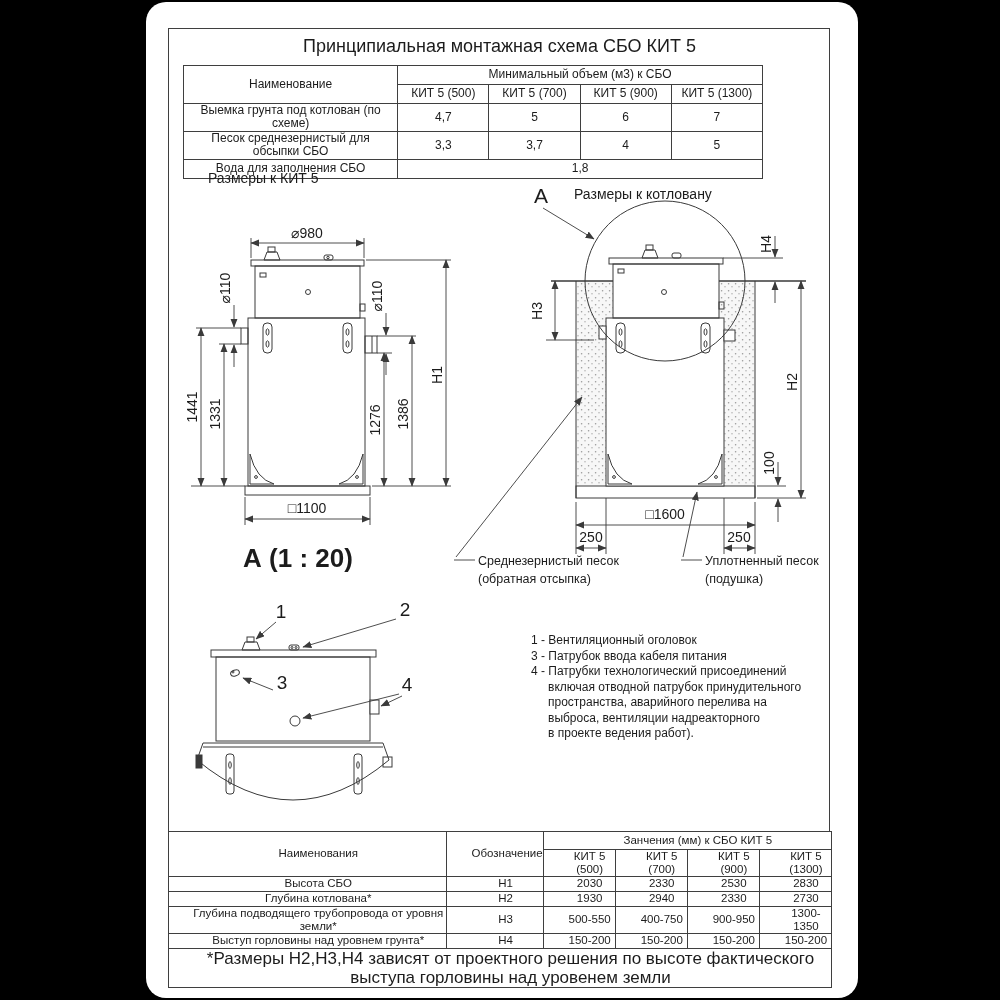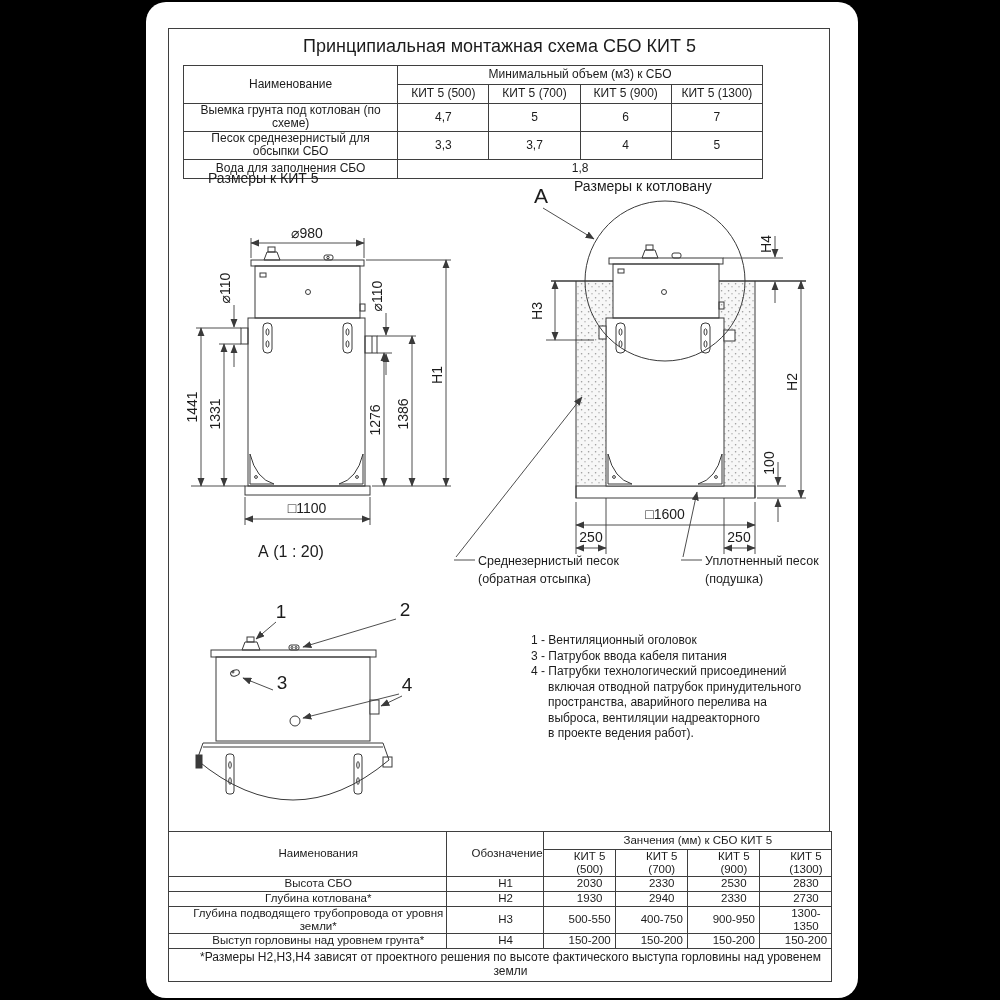--- a/index.html
+++ b/index.html
@@ -10,23 +10,23 @@
   .frame{position:absolute;left:22px;top:26px;width:660px;height:940px;border:1.5px solid #3f3f3f;}
   .title{position:absolute;left:22px;top:34px;width:663px;text-align:center;font-size:18px;color:#1c1c1c;}
   .tbl{position:absolute;border-collapse:collapse;table-layout:fixed;color:#1c1c1c;background:#fff;}
   .tbl td{border:1px solid #3f3f3f;text-align:center;vertical-align:middle;padding:0 3px;line-height:1.12;}
   #topTable{left:37px;top:63px;width:580px;font-size:12px;}
   #topTable td{height:18px;}
   #bottomTable{left:22px;top:829px;width:664px;font-size:11.5px;}
   #bottomTable td{height:14px;padding-left:24px;}
   #bottomTable td.gh{height:17px;}
   #bottomTable td.ch{height:25px;}
-  #bottomTable td.fn{height:32px;font-size:12px;}
+  #bottomTable td.fn{height:32px;font-size:17px;}
   .h-sec{position:absolute;width:200px;text-align:left;font-size:14px;color:#1c1c1c;}
-  .h-detail{position:absolute;left:70px;top:541px;width:150px;text-align:center;font-size:16px;color:#1c1c1c;}
+  .h-detail{position:absolute;left:77px;top:541px;width:150px;text-align:center;font-size:26px;color:#1c1c1c;font-weight:bold;}
   .legend{position:absolute;left:385px;top:631px;font-size:12px;line-height:15.5px;color:#1c1c1c;width:300px;}
   .legend .cont{padding-left:17px;}
   svg.draw{position:absolute;left:0;top:0;}
   .ln{stroke:#3a3a3a;stroke-width:1;fill:none;}
   .lnf{stroke:#3a3a3a;stroke-width:1;fill:#fff;}
   .dk{stroke:#3a3a3a;stroke-width:1;fill:#3a3a3a;}
   .dim{stroke:#3a3a3a;stroke-width:0.9;fill:none;}
   .m2{marker-start:url(#arr);marker-end:url(#arr);}
   .me{marker-end:url(#arr);}
   .txt{fill:#1c1c1c;font-family:"Liberation Sans",sans-serif;font-size:14px;}
@@ -75,21 +75,21 @@
         <td>5</td>
       </tr>
       <tr>
         <td>Вода для заполнения СБО</td>
         <td colspan="4">1,8</td>
       </tr>
     </tbody>
       </table>
 
     <div class="h-sec" style="left:62px;top:168px;">Размеры к КИТ 5</div>
-    <div class="h-sec" style="left:428px;top:176px;">Размеры к котловану</div>
+    <div class="h-sec" style="left:428px;top:184px;">Размеры к котловану</div>
     <div class="h-detail">А (1 : 20)</div>
 
     <svg class="draw" width="708" height="992" viewBox="0 0 708 992">
       <defs>
         <marker id="arr" viewBox="0 0 10 8" refX="9.3" refY="4" markerWidth="10" markerHeight="8" orient="auto-start-reverse">
           <path d="M0 0 L10 4 L0 8 Z" fill="#3a3a3a"></path>
         </marker>
         <pattern id="stip" width="7" height="7" patternUnits="userSpaceOnUse">
           <rect width="7" height="7" fill="#f7f7f7"></rect>
           <circle cx="1.6" cy="1.8" r="0.8" fill="#9a9a9a"></circle>

